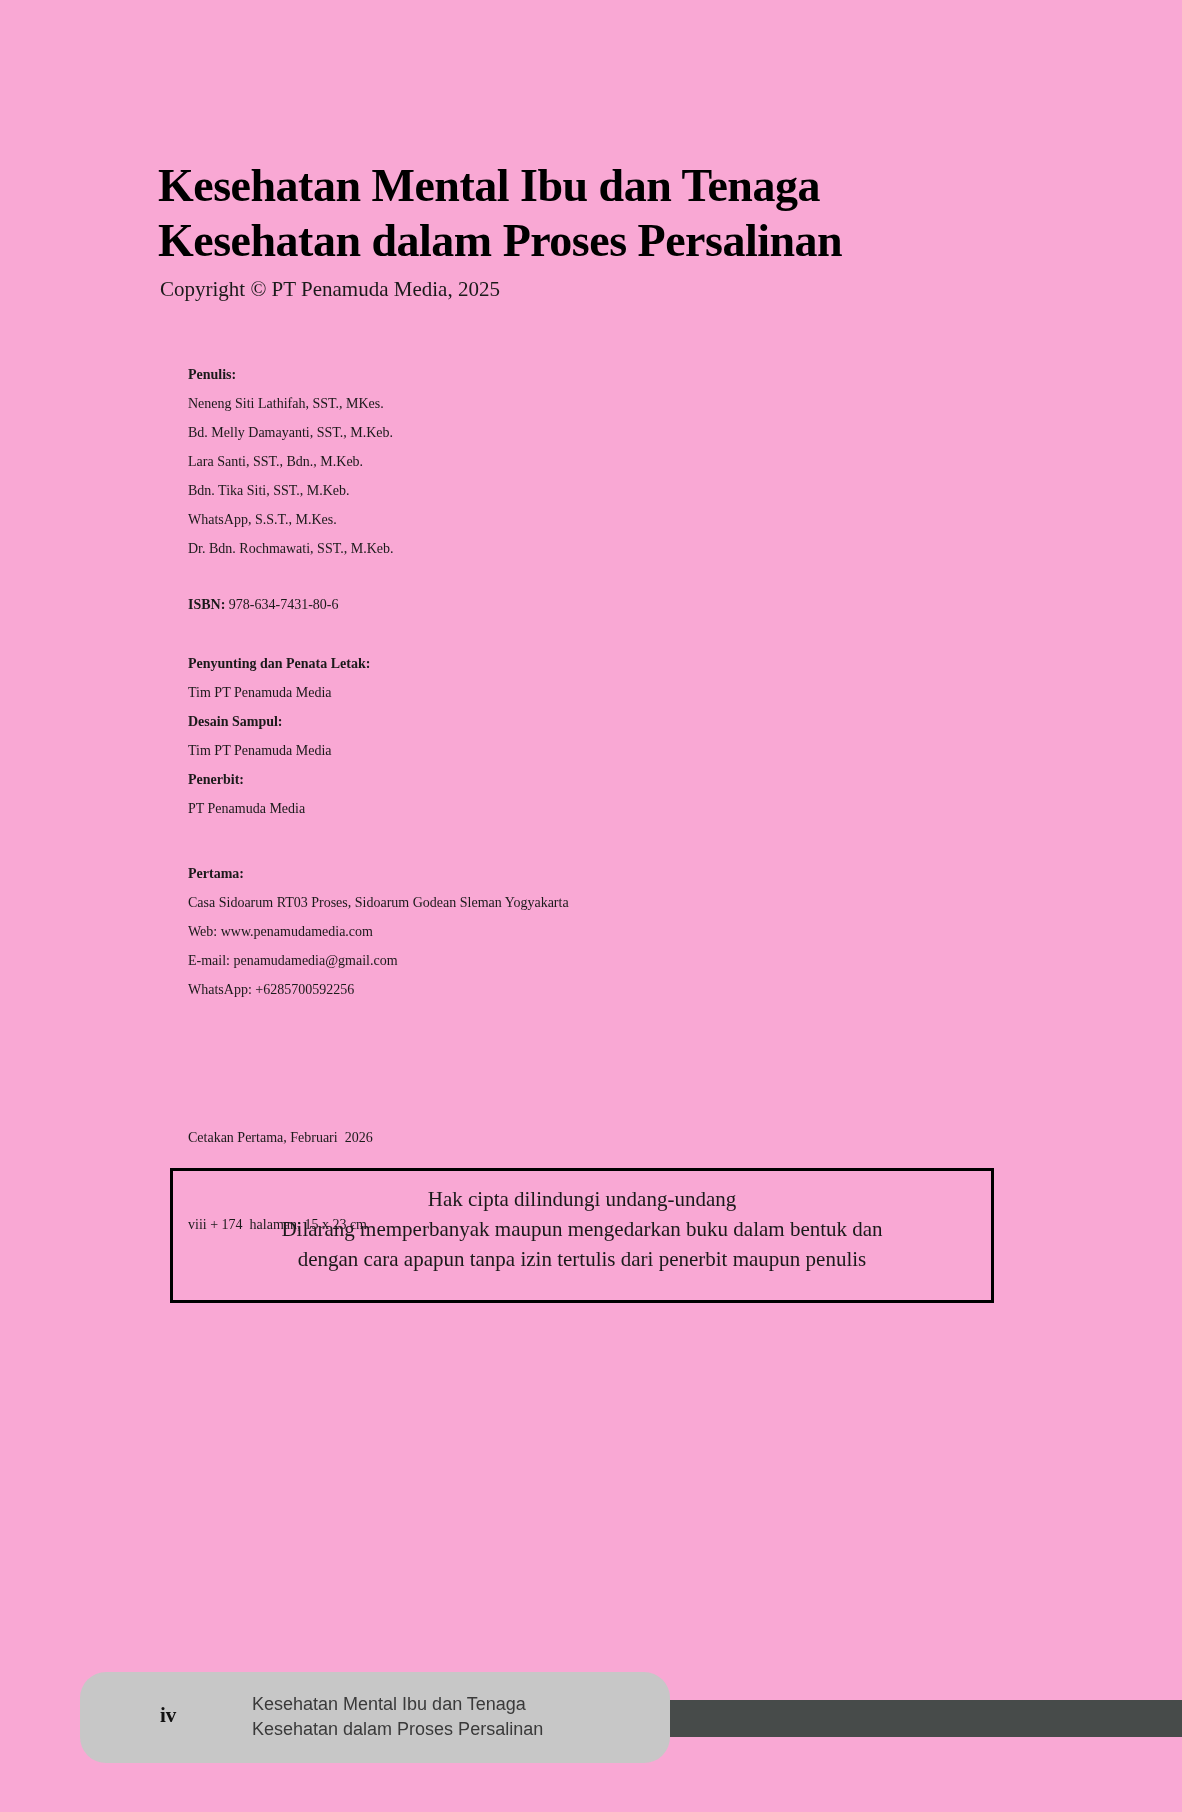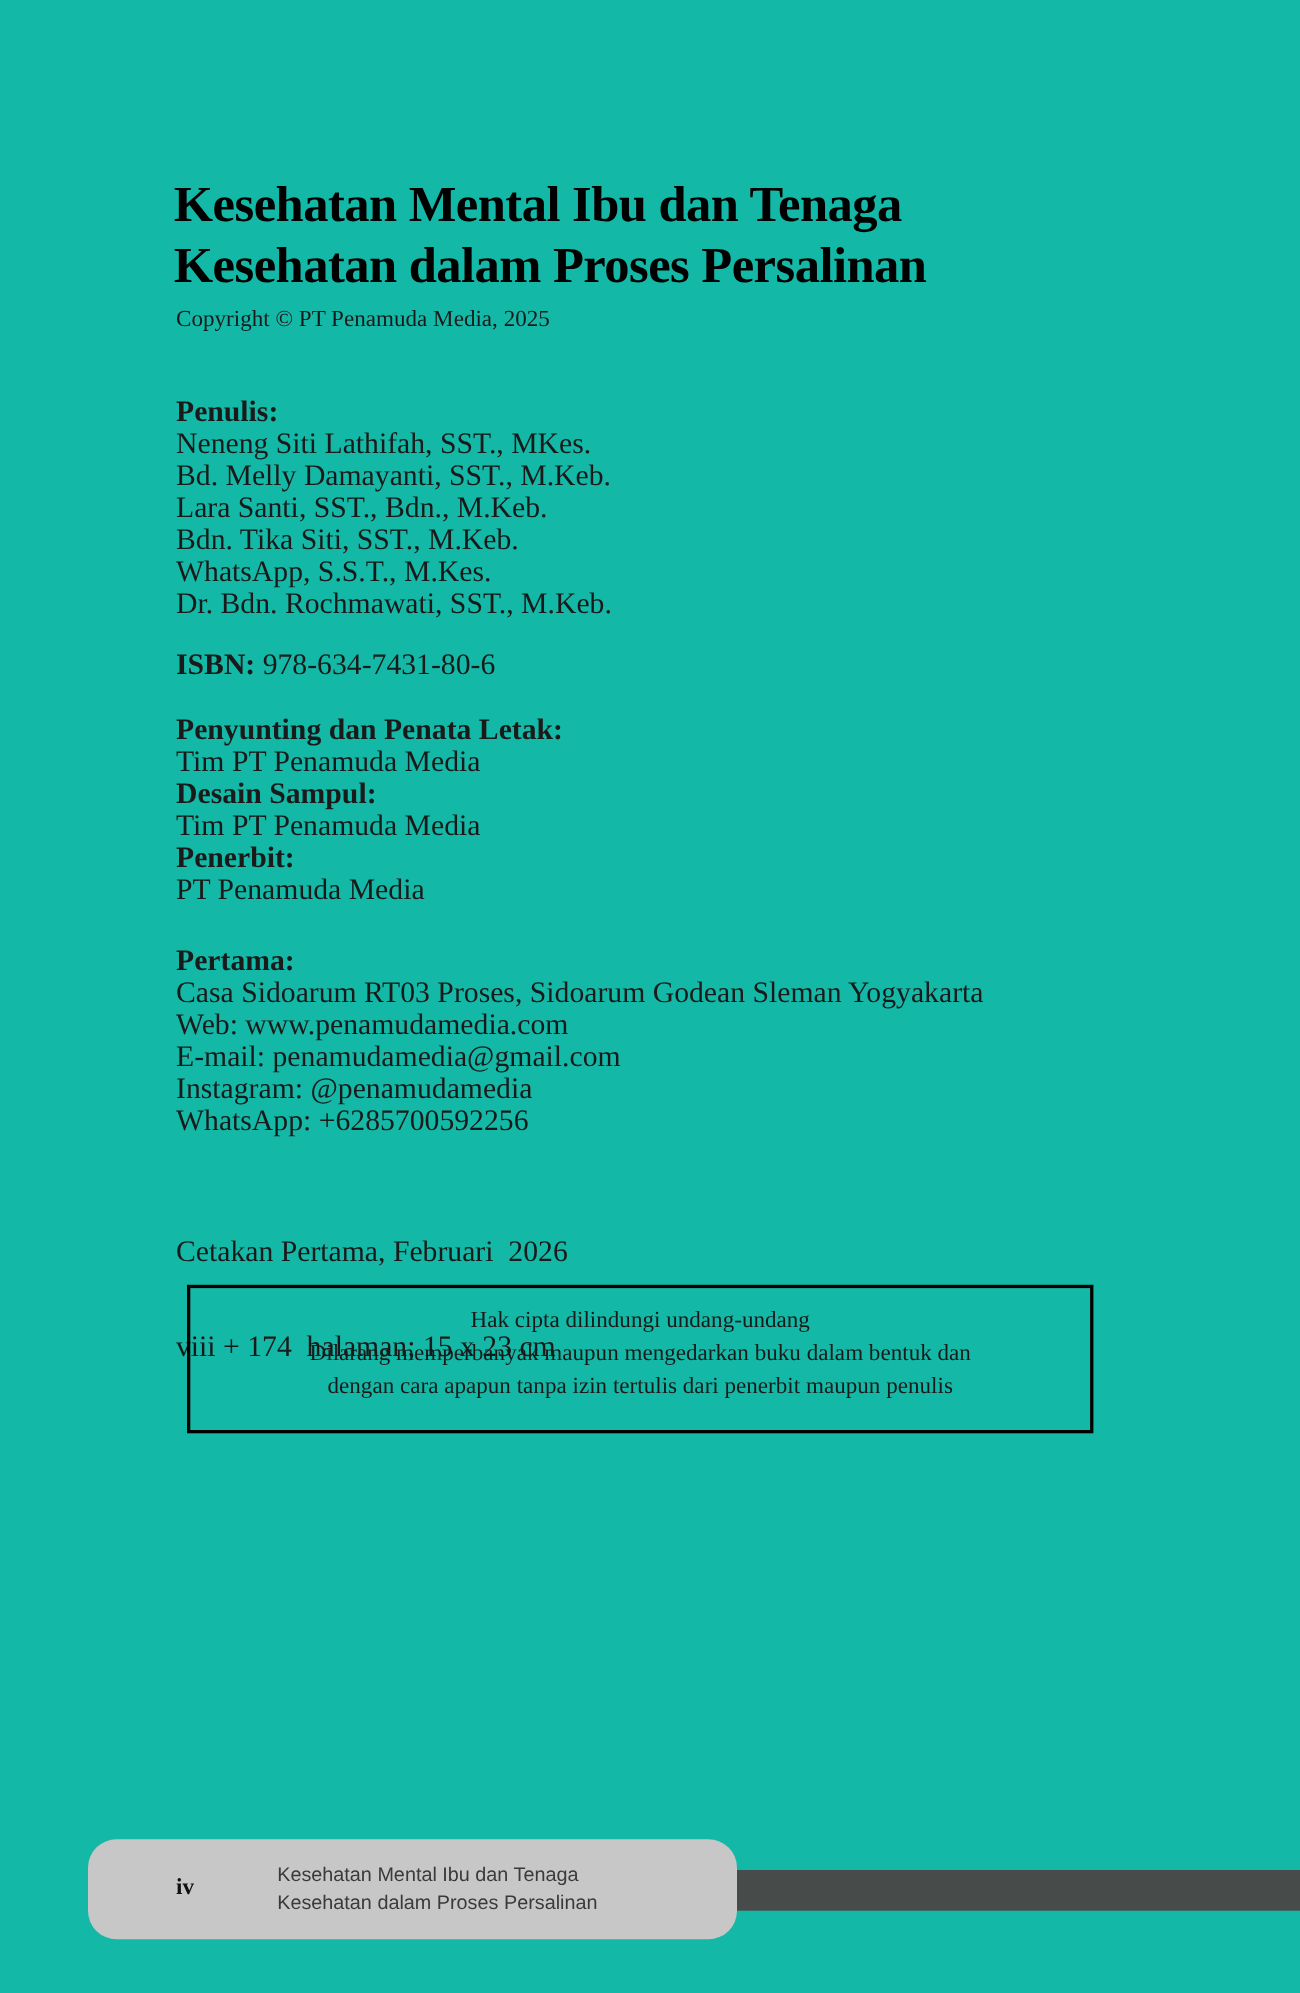--- a/index.html
+++ b/index.html
@@ -1,32 +1,32 @@
 <!DOCTYPE html>
 <html><head>
 <meta charset="utf-8">
 <style>
   html,body { margin:0; padding:0; background:#ffffff; }
   .page {
     position:relative;
     width:1182px; height:1812px;
-    background:#14b8a6;
+    background:#f9a8d4;
     overflow:hidden;
     font-family:"Liberation Serif", serif;
     color:#1a1a1a;
   }
   .abs { position:absolute; }
   .book-title {
     left:158px; top:158px;
     font-size:46px; line-height:55px;
     font-weight:700; color:#000000;
     letter-spacing:-0.5px;
   }
   .copyright-line { left:160px; top:275px; font-size:21px; line-height:29px; }
-  .txt { font-size:27px; line-height:29px; }
+  .txt { font-size:14px; line-height:29px;margin-left:28px; }
   .bold { font-weight:700; }
   .authors-block   { left:160px; top:360px; }
   .isbn-block      { left:160px; top:590px; }
   .credits-block   { left:160px; top:649px; }
   .redaksi-block   { left:160px; top:859px; }
   .printing-block  { left:160px; top:1065px; white-space:pre-wrap; }
   .notice-box {
     left:170px; top:1168px;
     width:798px;
     border:3px solid #000000;
@@ -94,21 +94,20 @@
     <div>Tim PT Penamuda Media</div>
     <div class="bold">Penerbit:</div>
     <div>PT Penamuda Media</div>
   </div>
 
   <div class="abs txt redaksi-block">
     <div class="bold">Pertama:</div>
     <div>Casa Sidoarum RT03 Proses, Sidoarum Godean Sleman Yogyakarta</div>
     <div>Web: www.penamudamedia.com</div>
     <div>E-mail: penamudamedia@gmail.com</div>
-    <div>Instagram: @penamudamedia</div>
     <div>WhatsApp: +6285700592256</div>
   </div>
 
   <div class="abs txt printing-block">
     <div>Cetakan Pertama, Februari  2026</div>
     <div>viii + 174  halaman; 15 x 23 cm</div>
   </div>
 
   <div class="abs notice-box">
     <div>Hak cipta dilindungi undang-undang</div>

